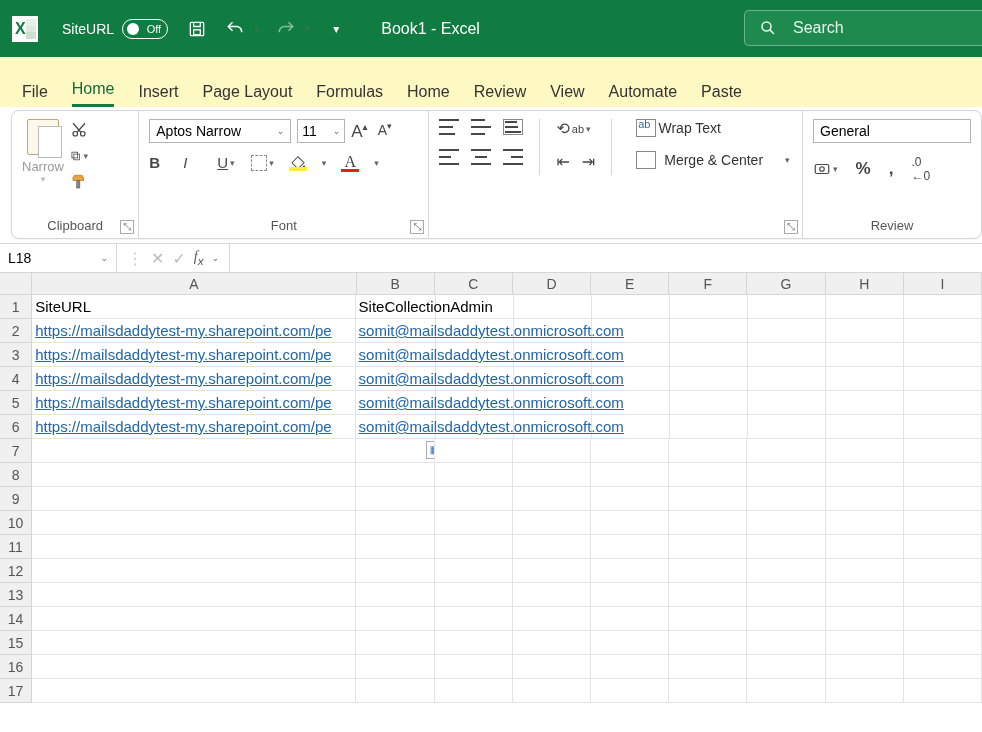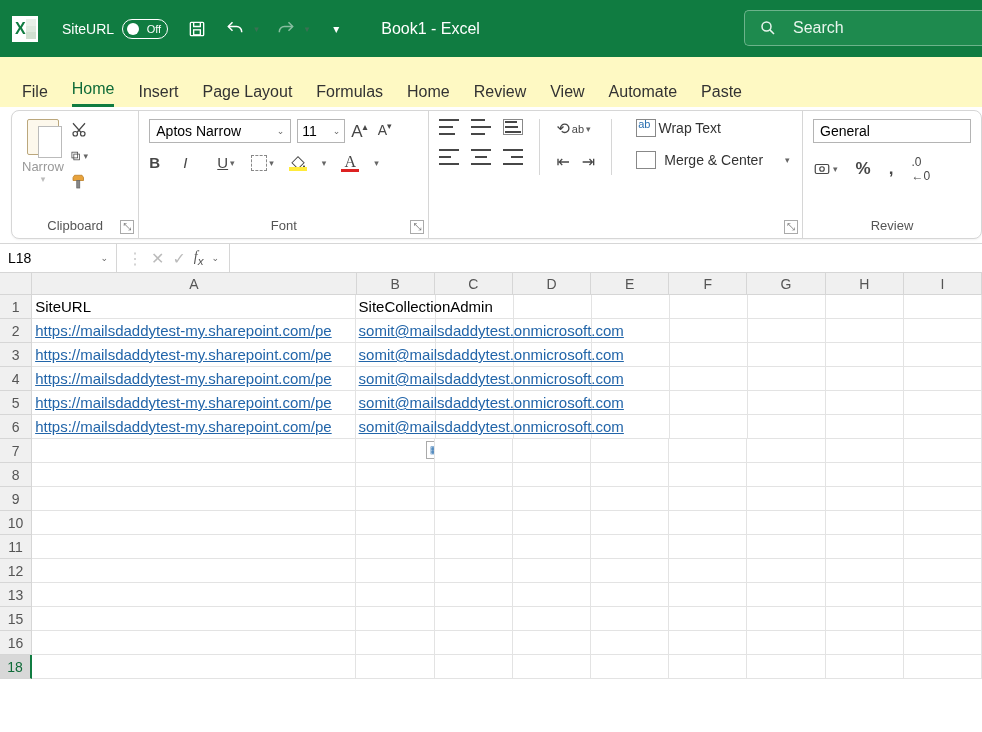--- a/index.html
+++ b/index.html
@@ -502,20 +502,32 @@
         <div class="cell" style="width: 80px;"></div>
         <div class="cell" style="width: 80px;"></div>
         <div class="cell" style="width: 80px;"></div>
         <div class="cell" style="width: 80px;"></div>
         <div class="cell" style="width: 80px;"></div>
         <div class="cell" style="width: 80px;"></div>
         <div class="cell" style="width: 80px;"></div>
         <div class="cell" style="width: 80px;"></div>
       </div>
       <div class="row">
+        <div class="rh">14</div>
+        <div class="cell" style="width: 332px;"></div>
+        <div class="cell" style="width: 80px;"></div>
+        <div class="cell" style="width: 80px;"></div>
+        <div class="cell" style="width: 80px;"></div>
+        <div class="cell" style="width: 80px;"></div>
+        <div class="cell" style="width: 80px;"></div>
+        <div class="cell" style="width: 80px;"></div>
+        <div class="cell" style="width: 80px;"></div>
+        <div class="cell" style="width: 80px;"></div>
+      </div>
+      <div class="row">
         <div class="rh">15</div>
         <div class="cell" style="width: 332px;"></div>
         <div class="cell" style="width: 80px;"></div>
         <div class="cell" style="width: 80px;"></div>
         <div class="cell" style="width: 80px;"></div>
         <div class="cell" style="width: 80px;"></div>
         <div class="cell" style="width: 80px;"></div>
         <div class="cell" style="width: 80px;"></div>
         <div class="cell" style="width: 80px;"></div>
         <div class="cell" style="width: 80px;"></div>
@@ -526,21 +538,21 @@
         <div class="cell" style="width: 80px;"></div>
         <div class="cell" style="width: 80px;"></div>
         <div class="cell" style="width: 80px;"></div>
         <div class="cell" style="width: 80px;"></div>
         <div class="cell" style="width: 80px;"></div>
         <div class="cell" style="width: 80px;"></div>
         <div class="cell" style="width: 80px;"></div>
         <div class="cell" style="width: 80px;"></div>
       </div>
       <div class="row">
-        <div class="rh sel">18</div>
+        <div class="rh">17</div>
         <div class="cell" style="width: 332px;"></div>
         <div class="cell" style="width: 80px;"></div>
         <div class="cell" style="width: 80px;"></div>
         <div class="cell" style="width: 80px;"></div>
         <div class="cell" style="width: 80px;"></div>
         <div class="cell" style="width: 80px;"></div>
         <div class="cell" style="width: 80px;"></div>
         <div class="cell" style="width: 80px;"></div>
         <div class="cell" style="width: 80px;"></div>
       </div>

